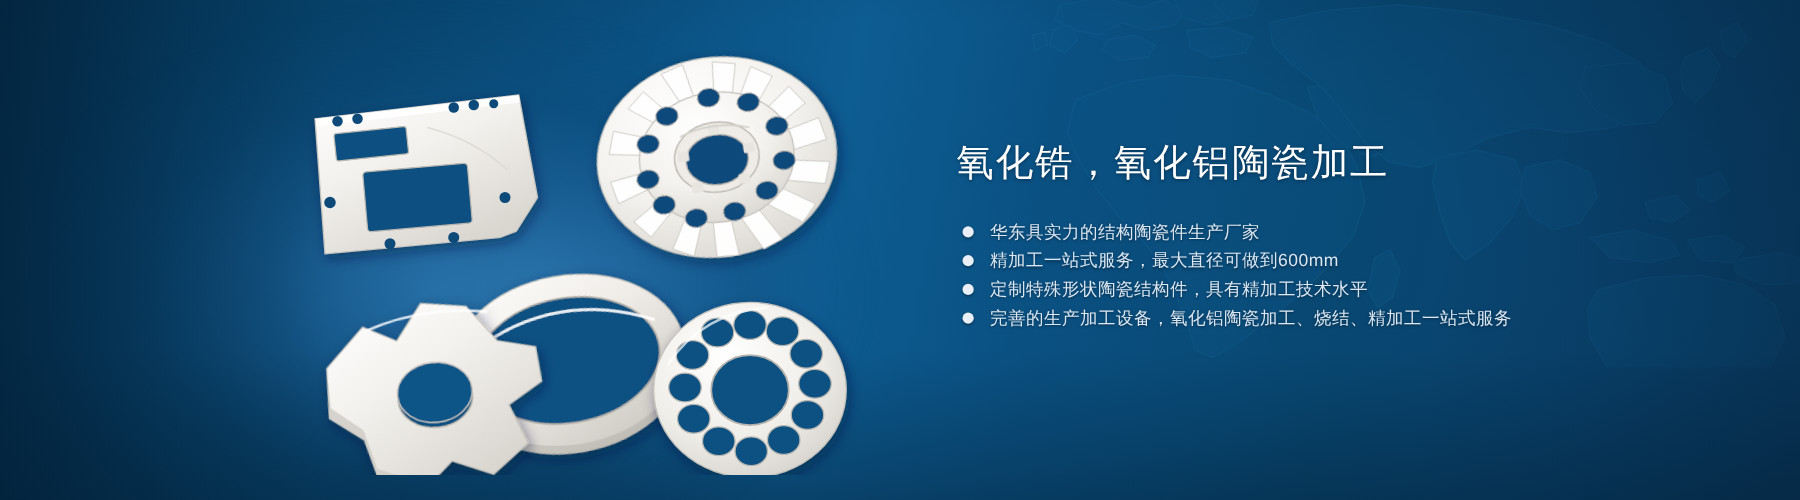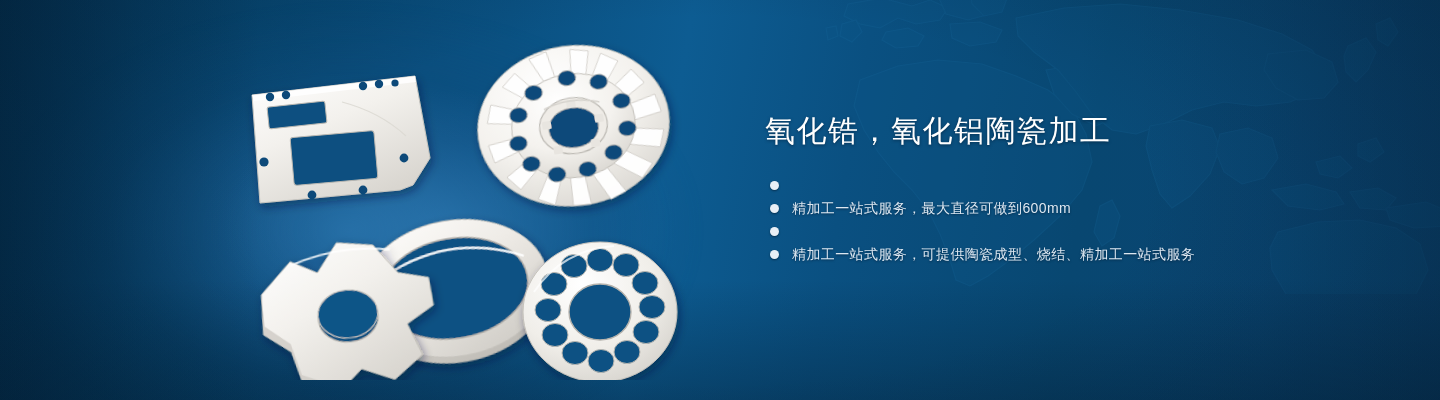--- a/index.html
+++ b/index.html
@@ -336,28 +336,30 @@
       </g>
     </svg>
   </div>
 
   <div class="content">
     <h1 class="headline">氧化锆，氧化铝陶瓷加工</h1>
 
     <ul class="bullets">
       <li class="bullet">
         <span class="bullet-dot"></span>
+        <span class="bullet-text">华东具实力的结构陶瓷件生产厂家</span>
       </li>
       <li class="bullet">
         <span class="bullet-dot"></span>
         <span class="bullet-text">精加工一站式服务，最大直径可做到600mm</span>
       </li>
       <li class="bullet">
         <span class="bullet-dot"></span>
+        <span class="bullet-text">定制特殊形状陶瓷结构件，具有精加工技术水平</span>
       </li>
       <li class="bullet">
         <span class="bullet-dot"></span>
-        <span class="bullet-text">精加工一站式服务，可提供陶瓷成型、烧结、精加工一站式服务</span>
+        <span class="bullet-text">完善的生产加工设备，氧化铝陶瓷加工、烧结、精加工一站式服务</span>
       </li>
     </ul>
   </div>
 
 </div>
 
 </body></html>

